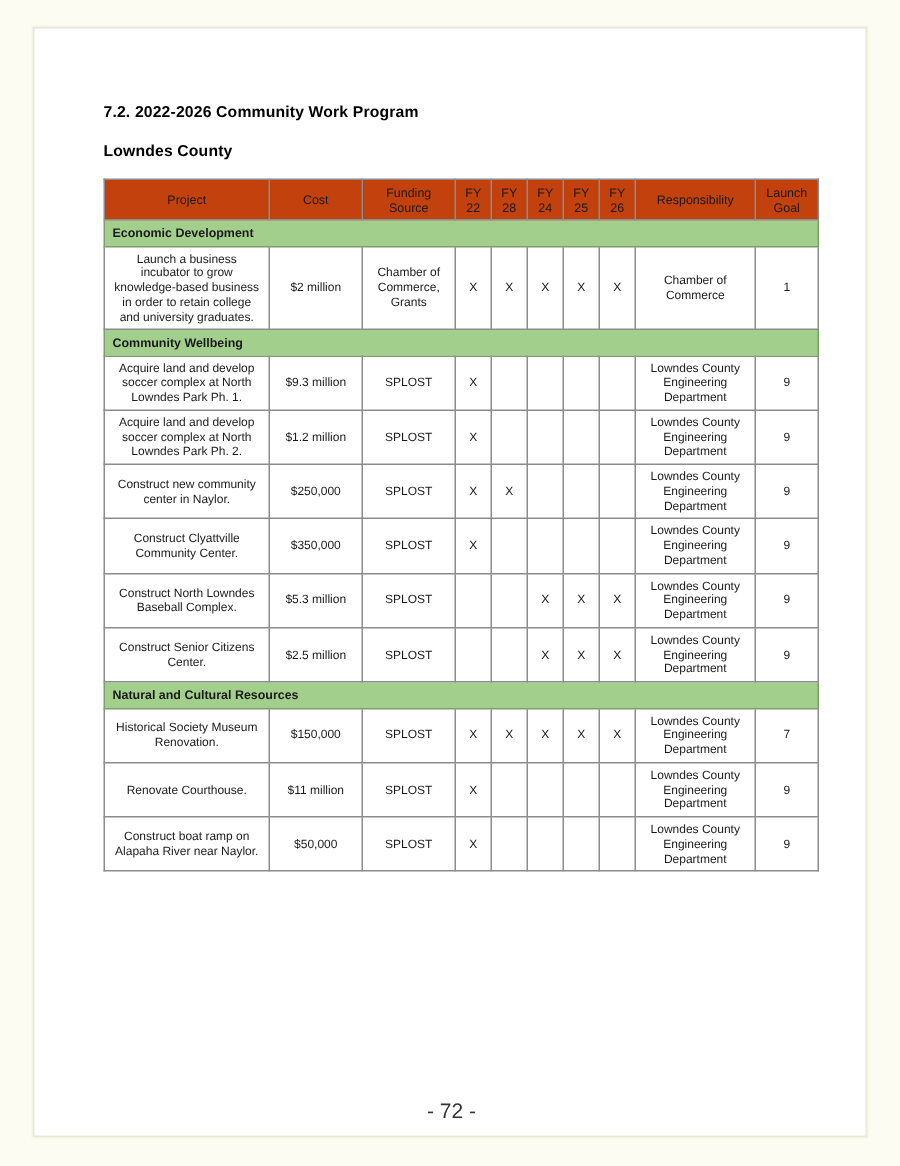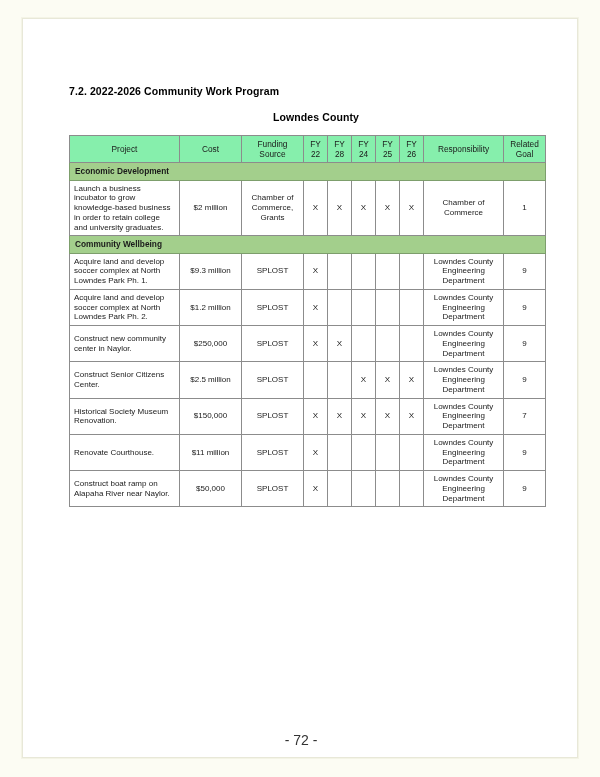--- a/index.html
+++ b/index.html
@@ -35,64 +35,63 @@
   .content {
     position: absolute;
     left: 46px;
     top: 50px;
     width: 482px;
   }
   .doc-heading {
     font-size: 10.5px;
     font-weight: bold;
     color: #000;
-    margin: 16px 0 14px 0;
+    margin: 0 0 14px 0;
     letter-spacing: 0.1px;
   }
   .doc-subheading {
     font-size: 10.5px;
     font-weight: bold;
     color: #000;
-    margin: 0 0 12px 12px;
+    margin: 0 0 12px 0;
     letter-spacing: 0.1px;
-    text-align: center;
   }
   table.wp {
     border-collapse: collapse;
     width: 476px;
     table-layout: fixed;
     font-size: 8px;
     color: #1a1a1a;
   }
   table.wp td, table.wp th {
     border: 1px solid #8c8c8c;
     padding: 3px 4px;
     vertical-align: middle;
     line-height: 1.22;
     font-weight: normal;
   }
   thead th {
-    background: #86efac;
+    background: #c2410c;
     text-align: center;
     font-weight: bold;
     font-size: 8.3px;
     padding: 5px 2px;
     border-color: #7d9e6c;
   }
   tr.section-row td {
     background: #a3cf8c;
     font-weight: bold;
     font-size: 8.3px;
     text-align: left;
     padding: 3px 5px;
     border-color: #7d9e6c;
     line-height: 1.25;
     margin-top: 36px;
   }
-  td.c-project { text-align: left; }
+  td.c-project { text-align: center; }
   td.c-cost,
   td.c-funding,
   td.c-resp,
   td.c-goal,
   td.c-fy { text-align: center; }
   td.c-fy { font-size: 8px; }
   .page-footer {
     position: absolute;
     left: 0;
     top: 713px;
@@ -148,21 +147,21 @@
             <th>
               <span>FY</span><br>
               <span>25</span>
             </th>
             <th>
               <span>FY</span><br>
               <span>26</span>
             </th>
             <th>Responsibility</th>
             <th>
-              <span>Related</span><br>
+              <span>Launch</span><br>
               <span>Goal</span>
             </th>
           </tr>
         </thead>
         <tbody id="table-body">
             <tr class="section-row">
               <td colspan="10">Economic Development</td>
             </tr>
             <tr>
               <td class="c-project">Launch a business incubator to grow knowledge-based business in order to retain college and university graduates.</td>
@@ -209,30 +208,57 @@
               <td class="c-funding">SPLOST</td>
               <td class="c-fy">X</td>
               <td class="c-fy">X</td>
               <td class="c-fy"></td>
               <td class="c-fy"></td>
               <td class="c-fy"></td>
               <td class="c-resp">Lowndes County Engineering Department</td>
               <td class="c-goal">9</td>
             </tr>
             <tr>
+              <td class="c-project">Construct Clyattville Community Center.</td>
+              <td class="c-cost">$350,000</td>
+              <td class="c-funding">SPLOST</td>
+              <td class="c-fy">X</td>
+              <td class="c-fy"></td>
+              <td class="c-fy"></td>
+              <td class="c-fy"></td>
+              <td class="c-fy"></td>
+              <td class="c-resp">Lowndes County Engineering Department</td>
+              <td class="c-goal">9</td>
+            </tr>
+            <tr>
+              <td class="c-project">Construct North Lowndes Baseball Complex.</td>
+              <td class="c-cost">$5.3 million</td>
+              <td class="c-funding">SPLOST</td>
+              <td class="c-fy"></td>
+              <td class="c-fy"></td>
+              <td class="c-fy">X</td>
+              <td class="c-fy">X</td>
+              <td class="c-fy">X</td>
+              <td class="c-resp">Lowndes County Engineering Department</td>
+              <td class="c-goal">9</td>
+            </tr>
+            <tr>
               <td class="c-project">Construct Senior Citizens Center.</td>
               <td class="c-cost">$2.5 million</td>
               <td class="c-funding">SPLOST</td>
               <td class="c-fy"></td>
               <td class="c-fy"></td>
               <td class="c-fy">X</td>
               <td class="c-fy">X</td>
               <td class="c-fy">X</td>
               <td class="c-resp">Lowndes County Engineering Department</td>
               <td class="c-goal">9</td>
+            </tr>
+            <tr class="section-row">
+              <td colspan="10">Natural and Cultural Resources</td>
             </tr>
             <tr>
               <td class="c-project">Historical Society Museum Renovation.</td>
               <td class="c-cost">$150,000</td>
               <td class="c-funding">SPLOST</td>
               <td class="c-fy">X</td>
               <td class="c-fy">X</td>
               <td class="c-fy">X</td>
               <td class="c-fy">X</td>
               <td class="c-fy">X</td>

